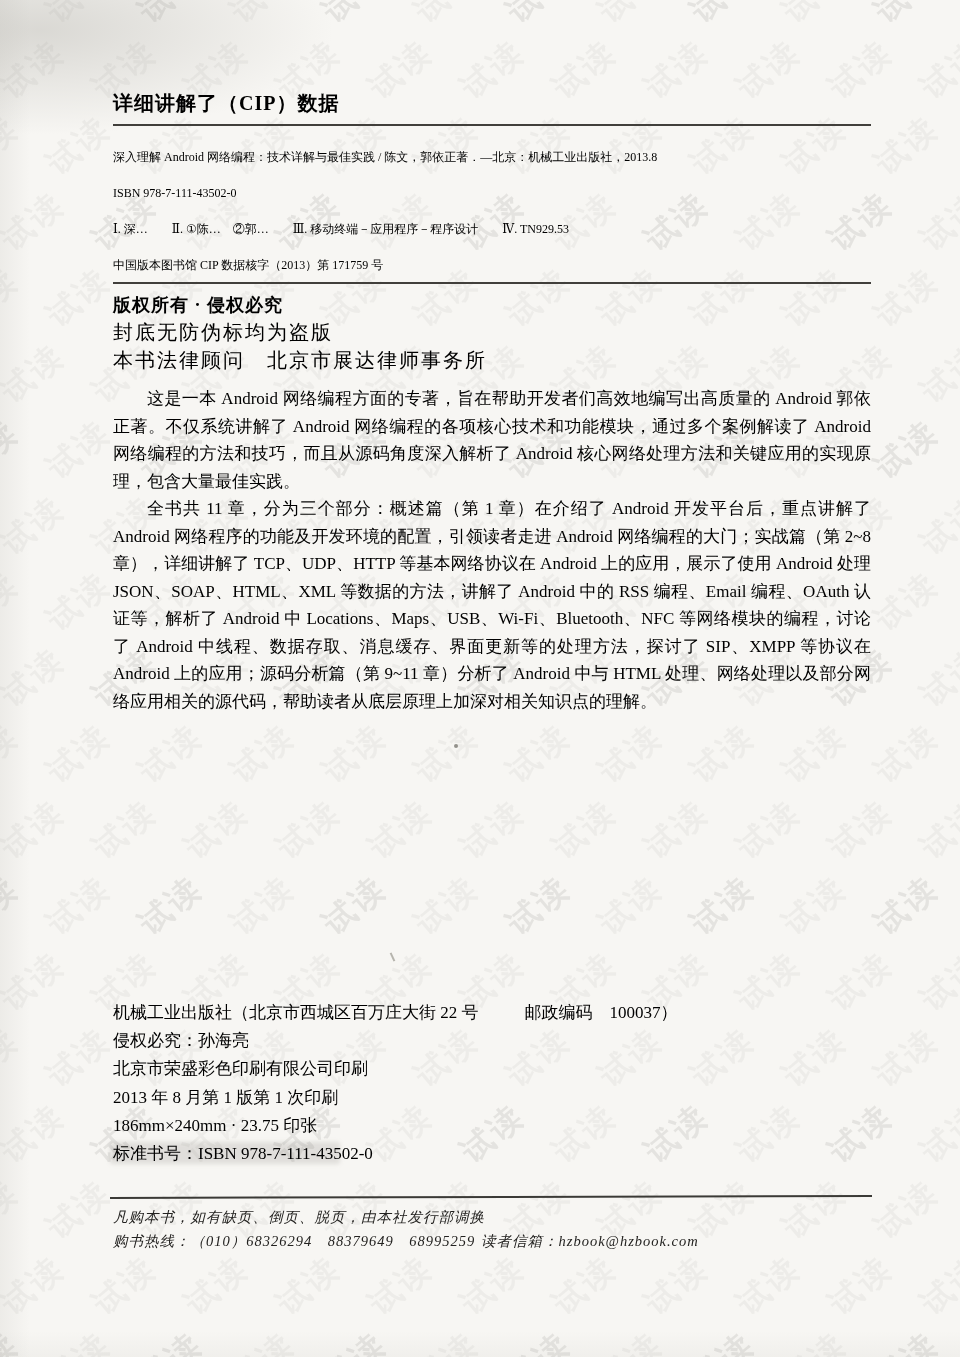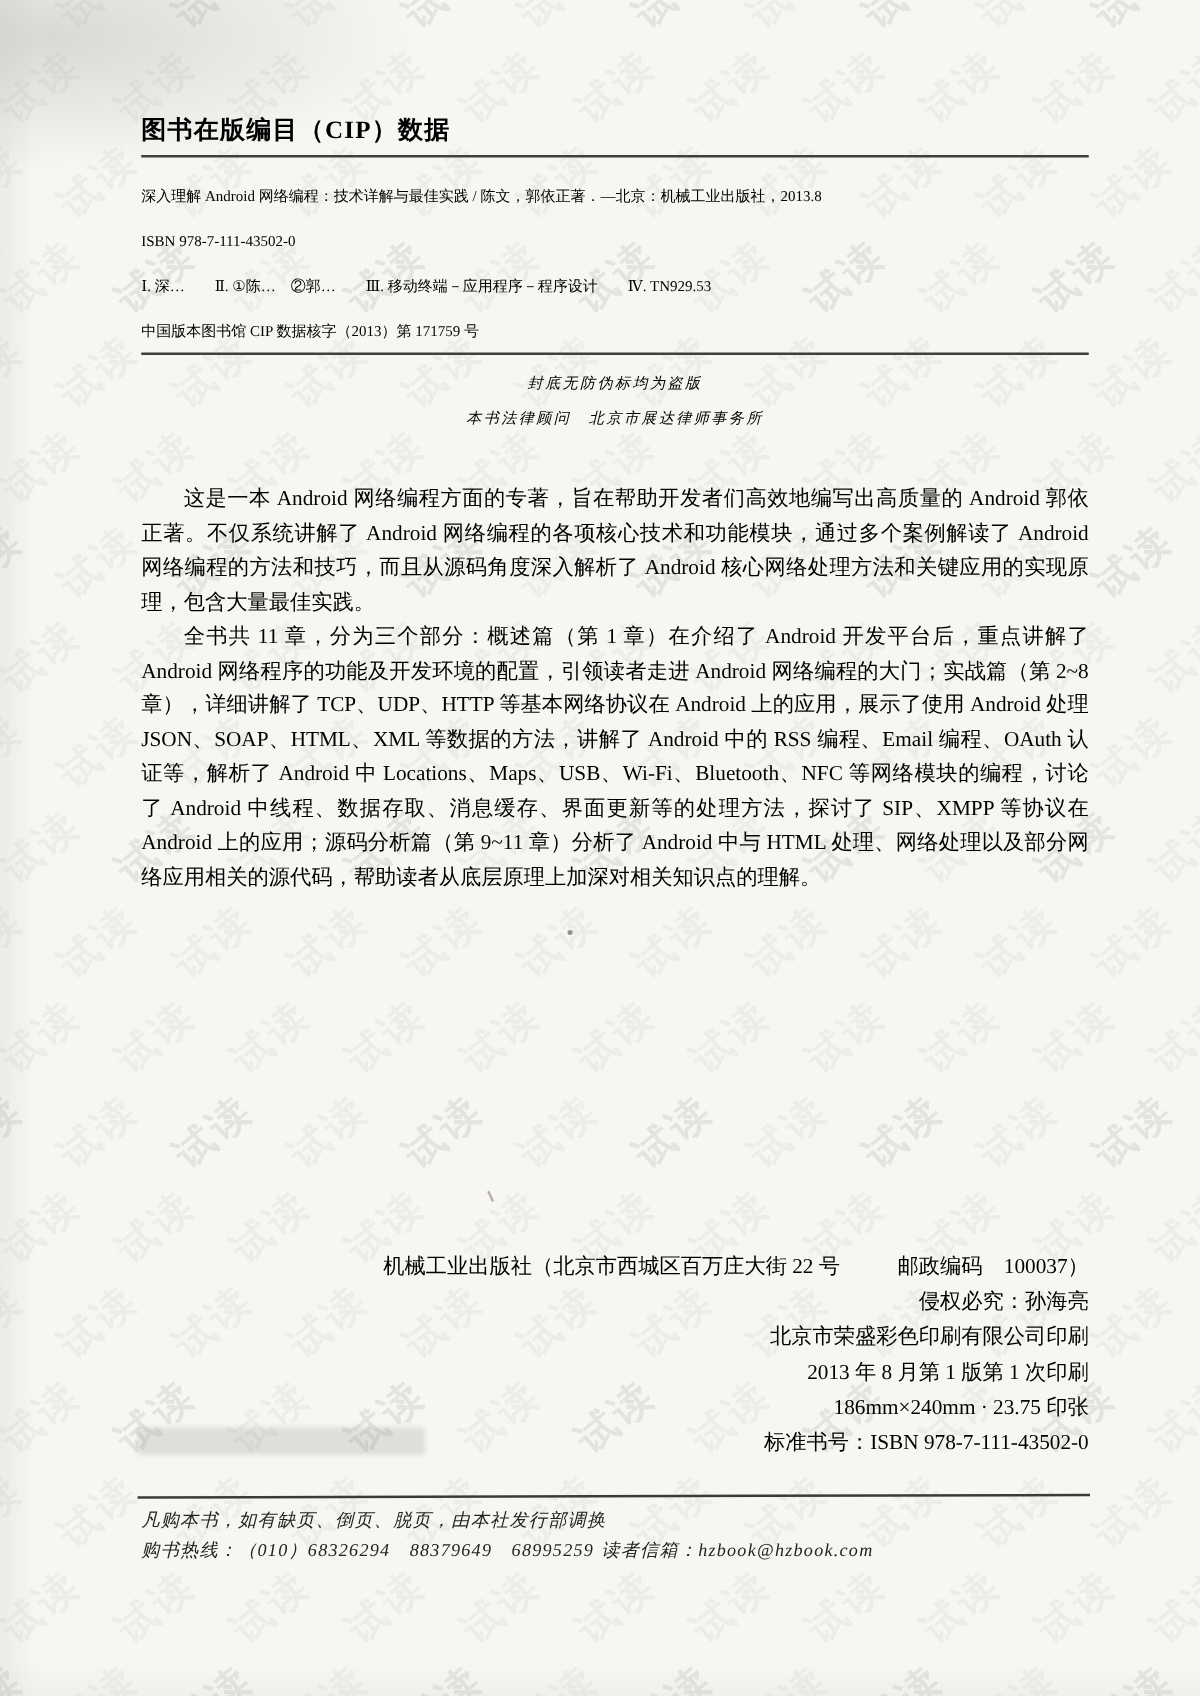--- a/index.html
+++ b/index.html
@@ -37,29 +37,29 @@
     border-color:#413f3b;
   }
   .cip-header {
     position:absolute; top:90px; left:113px;
     font-size:20px; font-weight:bold; letter-spacing:1px;
   }
   .cip-block { position:absolute; top:139px; left:113px; width:758px; font-size:12px; }
   .cip-block div { height:36px; line-height:36px; white-space:nowrap; }
   .copyright-block { position:absolute; top:292px; left:113px; width:758px; }
   .copyright-title { font-size:18px; font-weight:bold; line-height:26px; letter-spacing:1px; }
-  .kaiti { font-style:italic; font-size:12px; line-height:28px; letter-spacing:2px;text-align:center; }
+  .kaiti { font-size:20px; line-height:28px; letter-spacing:2px; }
   .description {
     position:absolute; top:385px; left:113px; width:758px;
     font-size:17px; line-height:27.5px; text-align:justify;
   }
   .description p { margin:0; text-indent:2em; }
   .colophon {
     position:absolute; top:999px; left:113px; width:758px;
-    font-size:17px; line-height:28.2px;text-align:right;
+    font-size:17px; line-height:28.2px;
   }
   .colophon .row { white-space:nowrap; }
   .postal { margin-left:46px; }
   .smudge {
     position:absolute; left:110px; top:1142px; width:230px; height:22px;
     background:rgba(120,118,112,0.18); filter:blur(2px); border-radius:3px;
   }
   .footer-rule { position:absolute; top:1196px; left:110px; width:762px; border-top:2px solid #3b3a36; height:0; transform:rotate(-0.15deg); }
   .footer {
     position:absolute; top:1206px; left:113px; width:762px;
@@ -293,32 +293,33 @@
       <span class="wm" style="left: 504px; top: 1340px; opacity: 0.26;">试读</span>
       <span class="wm" style="left: 596px; top: 1340px; opacity: 0.13;">试读</span>
       <span class="wm" style="left: 688px; top: 1340px; opacity: 0.26;">试读</span>
       <span class="wm" style="left: 780px; top: 1340px; opacity: 0.13;">试读</span>
       <span class="wm" style="left: 872px; top: 1340px; opacity: 0.26;">试读</span>
       <span class="wm" style="left: 964px; top: 1340px; opacity: 0.13;">试读</span>
     </div>
 
   <div class="scan-shadow"></div>
 
-  <div class="cip-header">图书在版编目（CIP）数据</div>
+  <div class="cip-header">详细讲解了（CIP）数据</div>
   <div class="rule" style="top:124px"></div>
 
   <div class="cip-block">
     <div>深入理解 Android 网络编程：技术详解与最佳实践 / 陈文，郭依正著．—北京：机械工业出版社，2013.8</div>
     <div>ISBN 978-7-111-43502-0</div>
     <div>Ⅰ. 深…　　Ⅱ. ①陈…　②郭…　　Ⅲ. 移动终端－应用程序－程序设计　　Ⅳ. TN929.53</div>
     <div>中国版本图书馆 CIP 数据核字（2013）第 171759 号</div>
   </div>
   <div class="rule" style="top:282px"></div>
 
   <div class="copyright-block">
+    <div class="copyright-title">版权所有 · 侵权必究</div>
     <div class="kaiti">封底无防伪标均为盗版</div>
     <div class="kaiti">本书法律顾问　北京市展达律师事务所</div>
   </div>
 
   <div class="description">
     <p>这是一本 Android 网络编程方面的专著，旨在帮助开发者们高效地编写出高质量的 Android 郭依正著。不仅系统讲解了 Android 网络编程的各项核心技术和功能模块，通过多个案例解读了 Android 网络编程的方法和技巧，而且从源码角度深入解析了 Android 核心网络处理方法和关键应用的实现原理，包含大量最佳实践。</p>
     <p>全书共 11 章，分为三个部分：概述篇（第 1 章）在介绍了 Android 开发平台后，重点讲解了 Android 网络程序的功能及开发环境的配置，引领读者走进 Android 网络编程的大门；实战篇（第 2~8 章），详细讲解了 TCP、UDP、HTTP 等基本网络协议在 Android 上的应用，展示了使用 Android 处理 JSON、SOAP、HTML、XML 等数据的方法，讲解了 Android 中的 RSS 编程、Email 编程、OAuth 认证等，解析了 Android 中 Locations、Maps、USB、Wi-Fi、Bluetooth、NFC 等网络模块的编程，讨论了 Android 中线程、数据存取、消息缓存、界面更新等的处理方法，探讨了 SIP、XMPP 等协议在 Android 上的应用；源码分析篇（第 9~11 章）分析了 Android 中与 HTML 处理、网络处理以及部分网络应用相关的源代码，帮助读者从底层原理上加深对相关知识点的理解。</p>
   </div>
 
   <div class="artifact-dot" style="left:454px; top:744px"></div>

